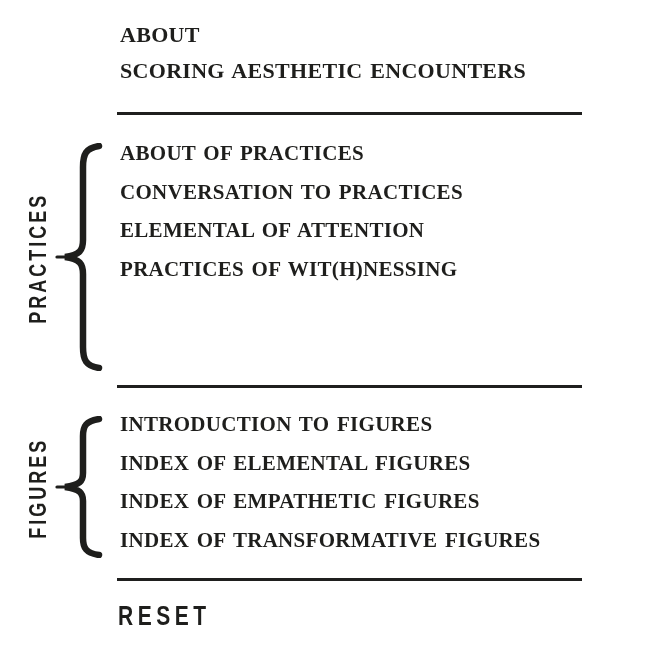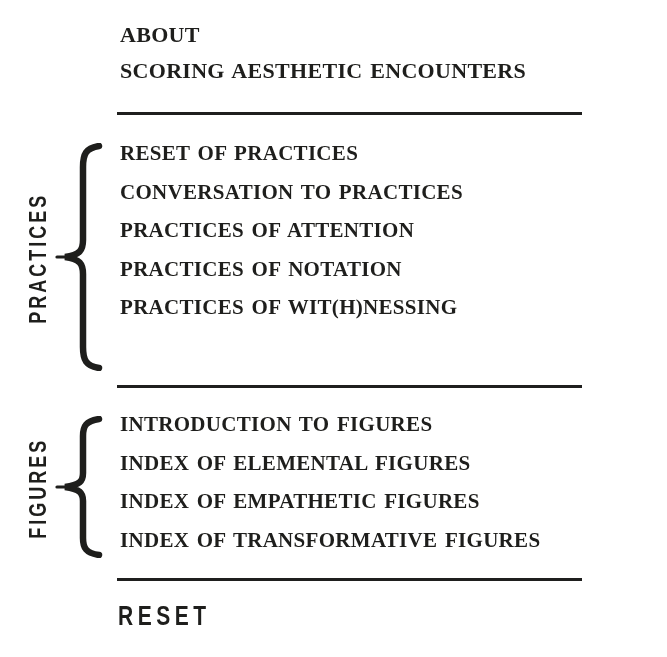--- a/index.html
+++ b/index.html
@@ -86,24 +86,23 @@
   <div class="vlabel-box" style="left:20px;top:195px;width:36px;height:126px">
     <span class="vlabel">PRACTICES</span>
   </div>
 
   <svg class="brace" style="left:55px;top:143px" width="52" height="228" viewBox="0 0 52 228">
     <path d="M 44 3 C 31 5, 28 11, 28 24 L 28 97 C 28 107, 25 112, 10 114 C 25 116, 28 121, 28 131 L 28 204 C 28 217, 31 223, 44 225" stroke-width="6.5" stroke-linecap="round"></path>
     <path d="M 2 114 L 14 114" stroke-width="3.2" stroke-linecap="round"></path>
   </svg>
 
   <div class="serif-list" style="top:134px">
-    <div class="nav-link">RESET OF PRACTICES</div>
+    <div class="nav-link">ABOUT OF PRACTICES</div>
     <div class="nav-link">CONVERSATION TO PRACTICES</div>
-    <div class="nav-link">PRACTICES OF ATTENTION</div>
-    <div class="nav-link">PRACTICES OF NOTATION</div>
+    <div class="nav-link">ELEMENTAL OF ATTENTION</div>
     <div class="nav-link">PRACTICES OF WIT(H)NESSING</div>
   </div>
 
   <div class="rule" style="top:385px"></div>
 
   <div class="vlabel-box" style="left:20px;top:428px;width:36px;height:120px">
     <span class="vlabel">FIGURES</span>
   </div>
 
   <svg class="brace" style="left:55px;top:416px" width="52" height="142" viewBox="0 0 52 142">

